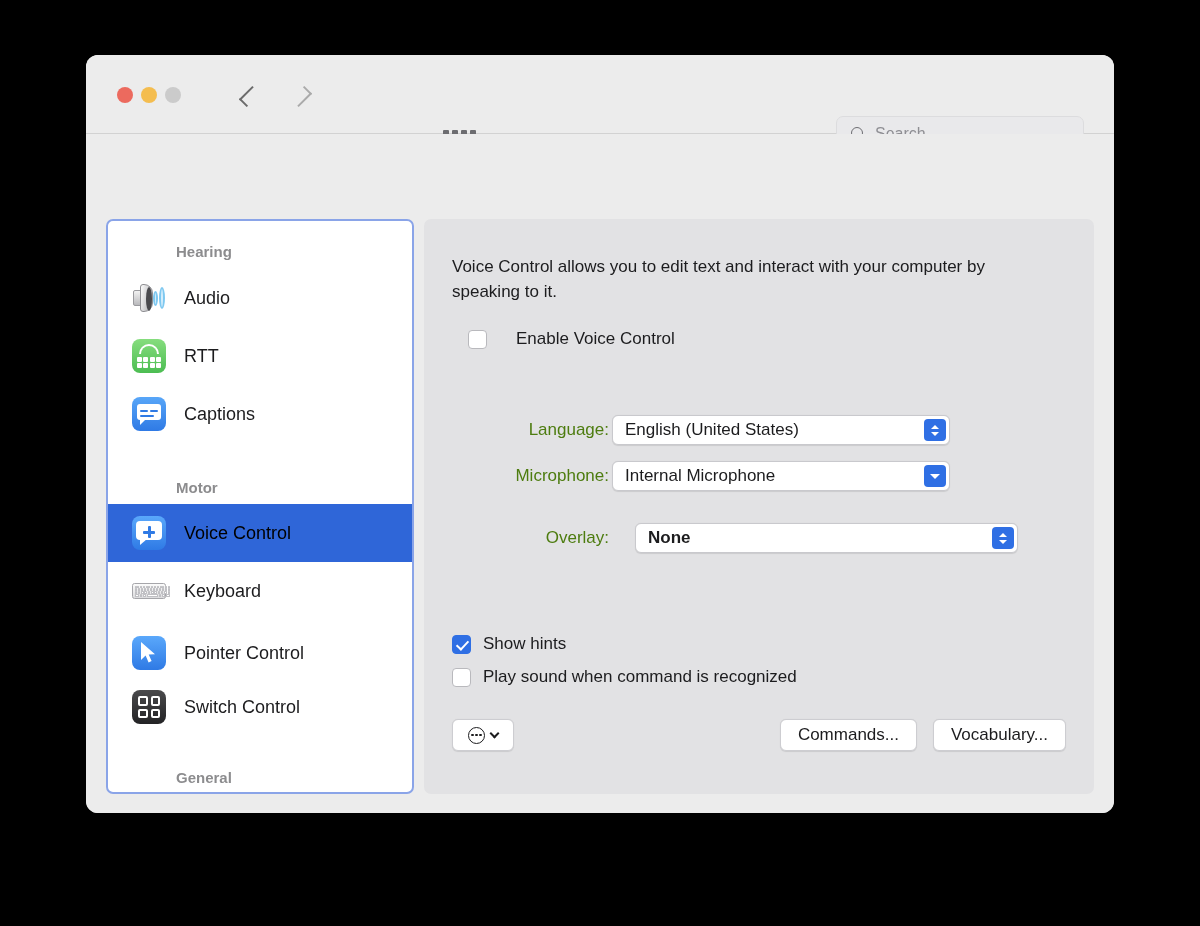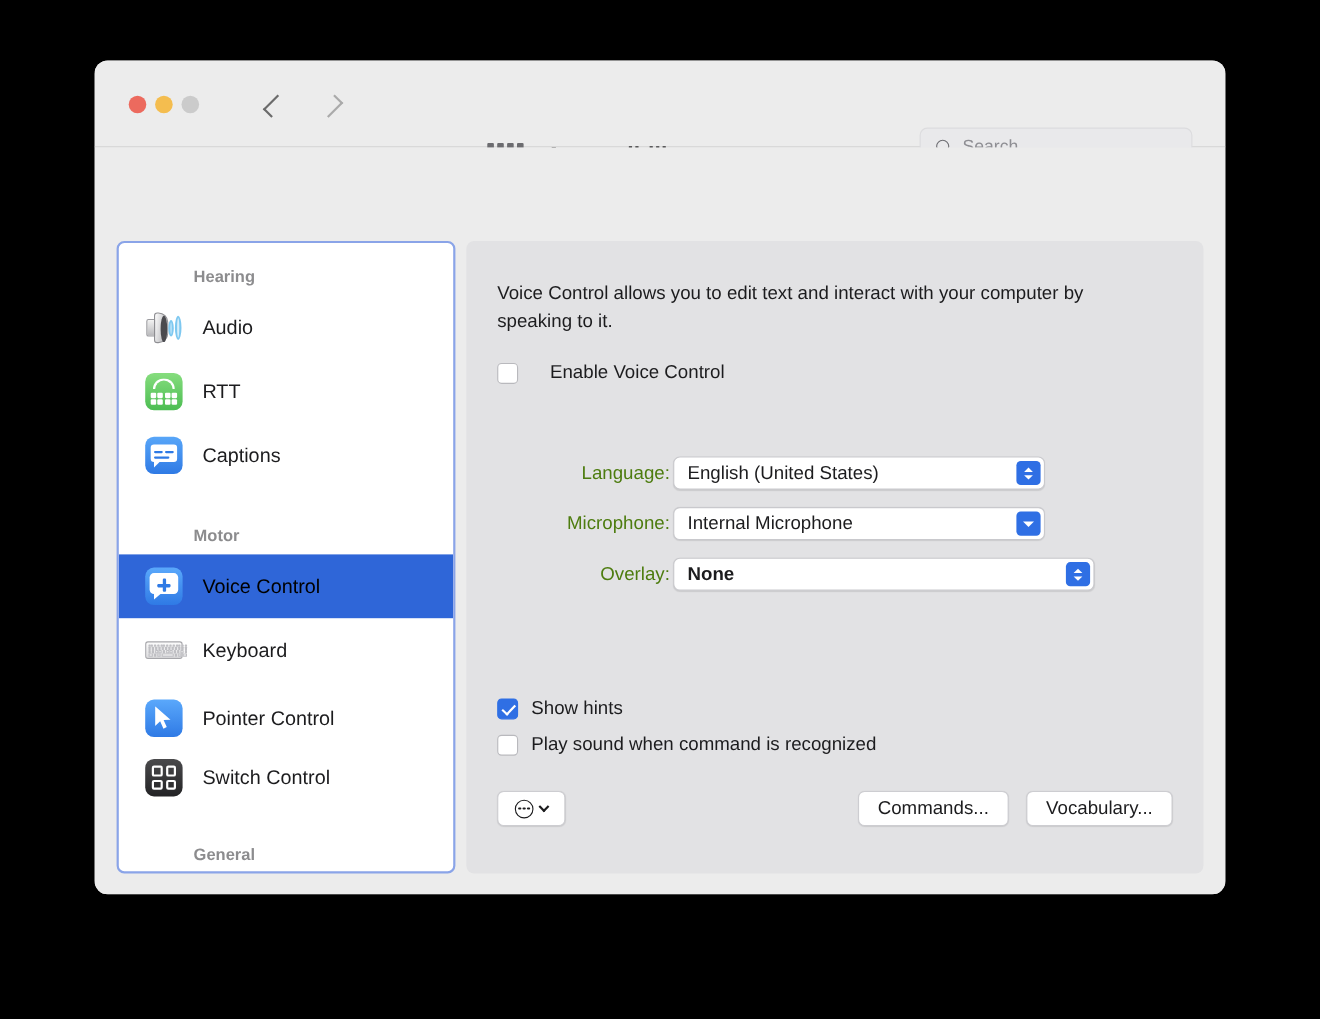--- a/index.html
+++ b/index.html
@@ -338,21 +338,21 @@
   .cb.checked::after {
     content:""; position:absolute;
     left: 6px; top: 2.5px;
     width: 5px; height: 10px;
     border: solid #ffffff;
     border-width: 0 2.2px 2.2px 0;
     transform: rotate(43deg);
   }
   .cblabel { font-size: 17px; color: #1c1c1e; }
 
-  .enable-row { position: absolute; left: 28px; top: 110px; gap: 29px; }
+  .enable-row { position: absolute; left: 44px; top: 110px; gap: 29px; }
 
   
   .field-row {
     position: absolute;
     left: 28px;
     display: flex;
     align-items: center;
     width: 614px;
   }
   .field-label {
@@ -391,21 +391,21 @@
     width: 0; height: 0;
     border-left: 4.5px solid transparent;
     border-right: 4.5px solid transparent;
   }
   .popup-arrow .up   { border-bottom: 4.5px solid #ffffff; }
   .popup-arrow .down { border-top: 4.5px solid #ffffff; }
   .popup-arrow.single .down { border-top-width: 5.5px; border-left-width:5px; border-right-width:5px; }
 
   .row-lang  { top: 196px; }
   .row-mic   { top: 242px; }
-  .row-over  { top: 288px; }
+  .row-over  { top: 304px; gap: 23px; }
 
   .hints-row { position: absolute; left: 28px; top: 415px; }
   .sound-row { position: absolute; left: 28px; top: 448px; }
 
   
   .btn-row {
     position: absolute;
     left: 28px;
     right: 28px;
     top: 500px;

